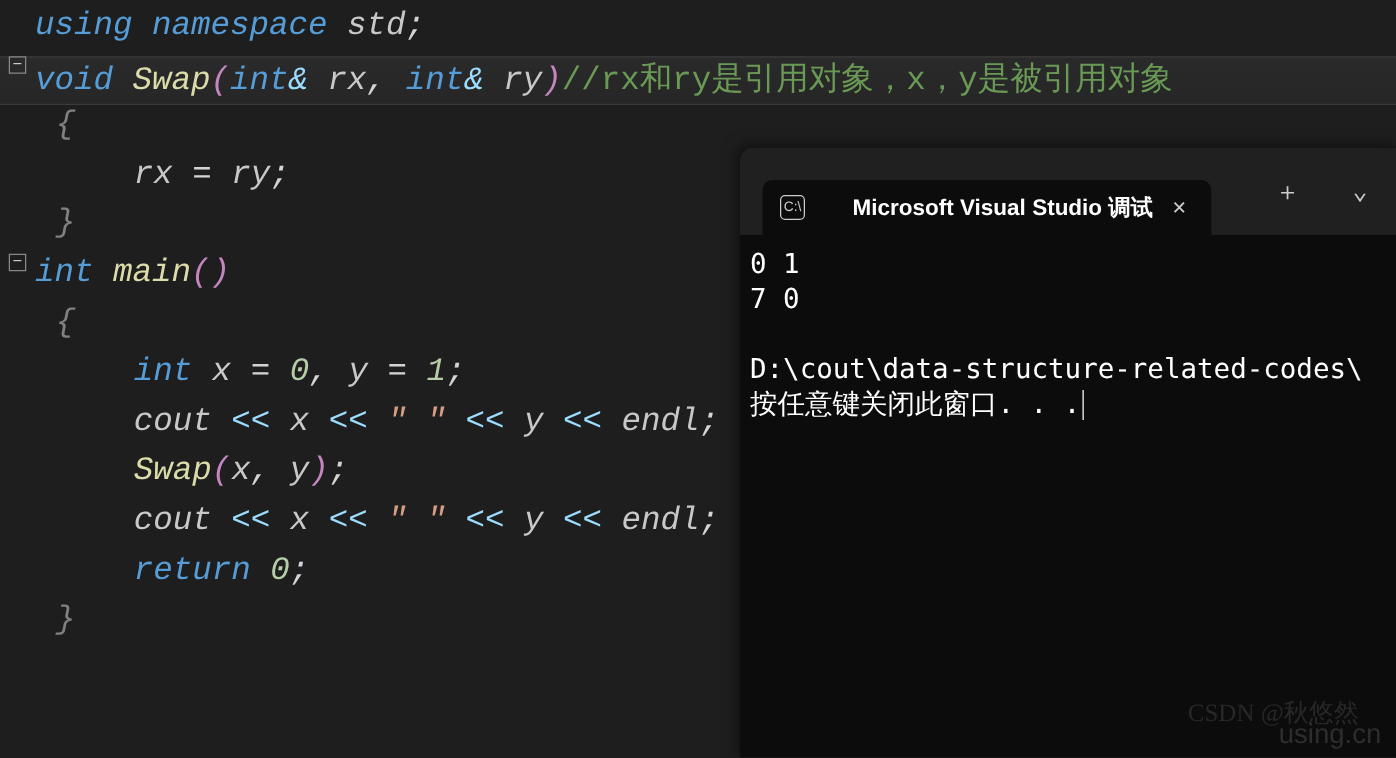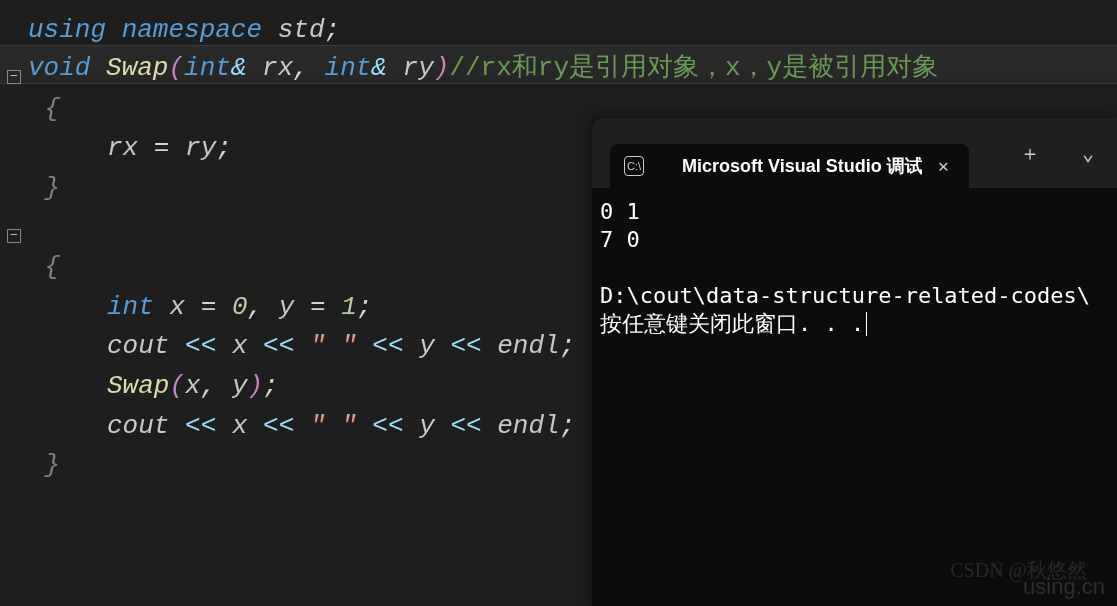--- a/index.html
+++ b/index.html
@@ -13,21 +13,21 @@
     position: relative;
     font-style: italic;
   }
   .editor {
     position: absolute;
     left: 0; top: 0; right: 0; bottom: 0;
     padding-top: 5px;
   }
   .line {
     display: flex;
-    align-items: flex-end;
+    align-items: flex-start;
     height: 39.6px;
     white-space: pre;
   }
   .gutter {
     width: 28px;
     display: flex;
     justify-content: center;
     align-items: center;
     flex-shrink: 0;
   }
@@ -194,20 +194,21 @@
   </div>
 
 
   <div class="line">
     <span class="gutter"></span>
     <span class="code"><span class="guide"></span> <span class="brace">}</span></span>
   </div>
 
   <div class="line">
     <span class="gutter"><span class="fold">−</span></span>
+    <span class="code"><span class="kw-blue">int</span> <span class="fn-main">main</span><span class="paren">(</span><span class="paren">)</span></span>
   </div>
 
   <div class="line">
     <span class="gutter"></span>
     <span class="code"><span class="guide"></span> <span class="brace">{</span></span>
   </div>
 
   <div class="line">
     <span class="gutter"></span>
     <span class="code"><span class="guide"></span>     <span class="kw-blue">int</span> <span class="var">x</span> <span class="white">=</span> <span class="num">0</span><span class="white">,</span> <span class="var">y</span> <span class="white">=</span> <span class="num">1</span><span class="semi">;</span></span>
@@ -221,20 +222,24 @@
   <div class="line">
     <span class="gutter"></span>
     <span class="code"><span class="guide"></span>     <span class="fn-name">Swap</span><span class="paren">(</span><span class="var">x</span><span class="white">,</span> <span class="var">y</span><span class="paren">)</span><span class="semi">;</span></span>
   </div>
 
   <div class="line">
     <span class="gutter"></span>
     <span class="code"><span class="guide"></span>     <span class="var">cout</span> <span class="op">&lt;&lt;</span> <span class="var">x</span> <span class="op">&lt;&lt;</span> <span class="str">" "</span> <span class="op">&lt;&lt;</span> <span class="var">y</span> <span class="op">&lt;&lt;</span> <span class="var">endl</span><span class="semi">;</span></span>
   </div>
 
+  <div class="line">
+    <span class="gutter"></span>
+    <span class="code"><span class="guide"></span>     <span class="kw-blue">return</span> <span class="num">0</span><span class="semi">;</span></span>
+  </div>
 
   <div class="line">
     <span class="gutter"></span>
     <span class="code"><span class="guide"></span> <span class="brace">}</span></span>
   </div>
 
 </div>
 
 <div class="terminal">
   <div class="titlebar">

